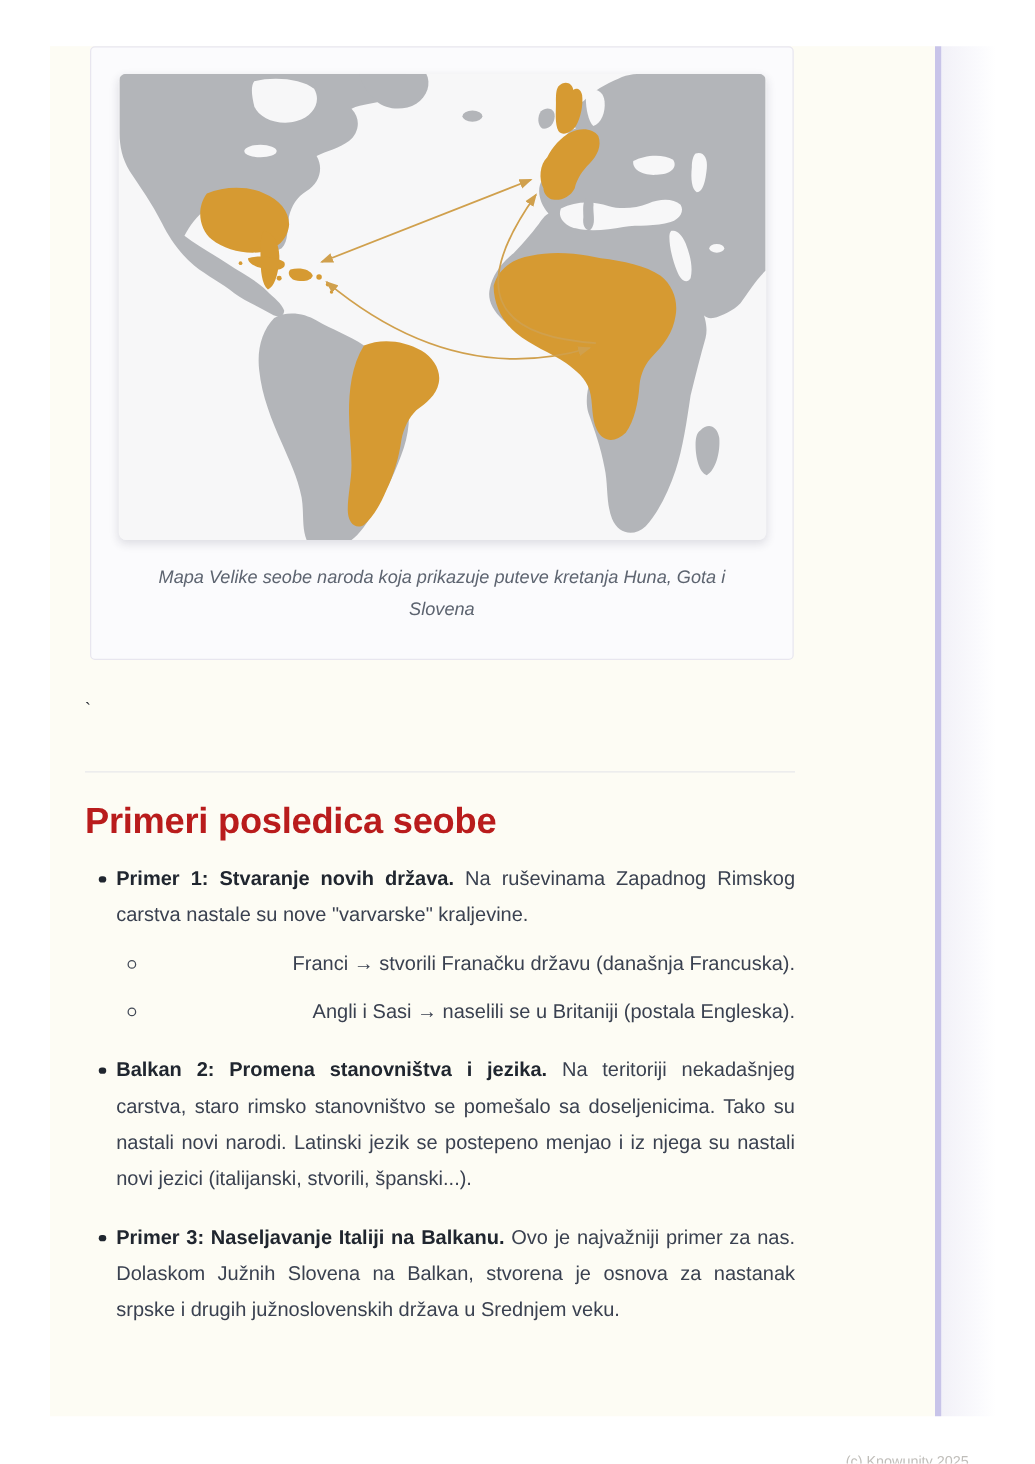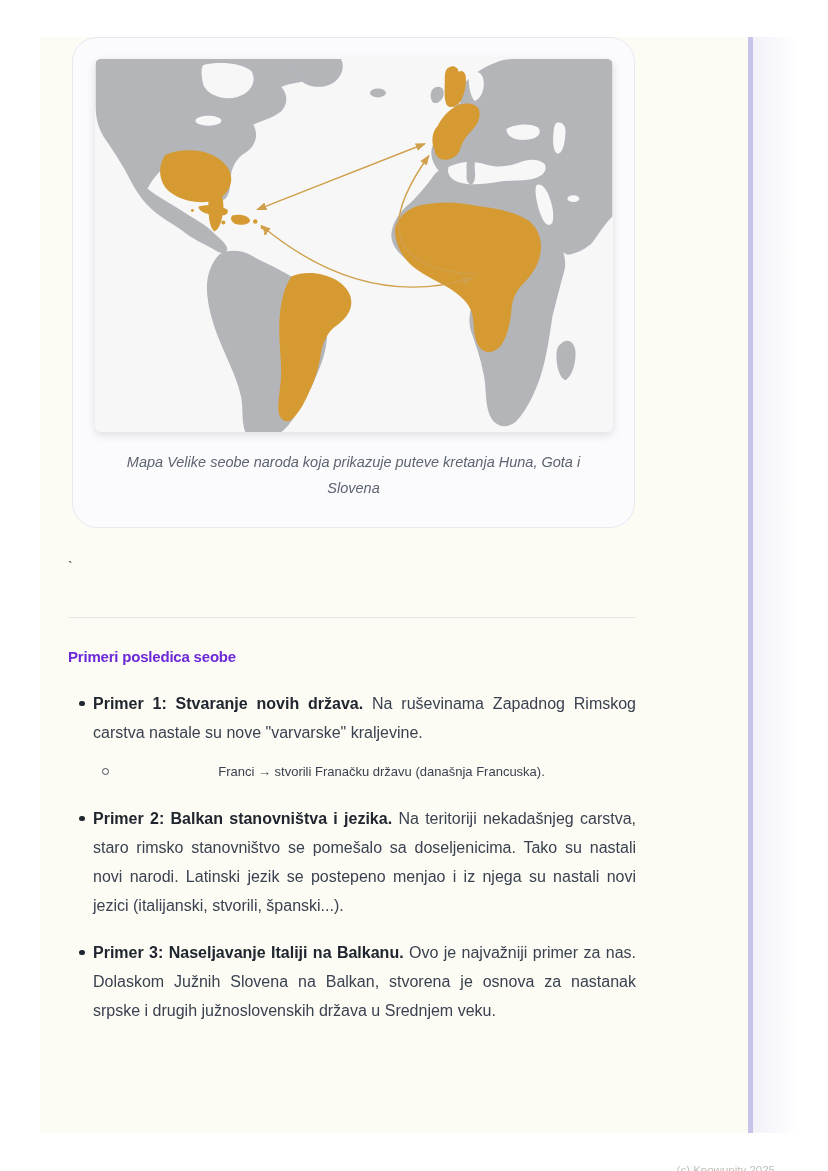--- a/index.html
+++ b/index.html
@@ -5,42 +5,42 @@
   html,body{margin:0;padding:0;background:#ffffff;}
   .page{position:relative;width:828px;height:1171px;background:#ffffff;overflow:hidden;
         font-family:"Liberation Sans",sans-serif;}
   .content-bg{position:absolute;left:40px;top:37px;width:708px;height:1096px;background:#fdfcf4;}
   .side-strip{position:absolute;left:753px;top:37px;width:44px;height:1096px;
         background:linear-gradient(to right,#f2f1f8,#fafafd 65%,#ffffff);}
   .side-bar{position:absolute;left:748px;top:37px;width:5px;height:1096px;background:#c8c4e9;}
   .doc{position:absolute;left:68px;top:37px;width:568px;}
 
   .card{box-sizing:border-box;margin-left:4px;width:563px;background:#fbfbfd;
-        border:1px solid #e8e6ef;border-radius:25px;padding:21px 0 26px;}
+        border:1px solid #e8e6ef;border-radius:4px;padding:21px 0 26px;}
   .map-wrap{width:518px;height:373px;margin:0 auto;border-radius:6px;overflow:hidden;
         box-shadow:0 3px 8px rgba(45,45,70,.14);background:#f7f7f8;}
   .map-wrap svg{display:block;}
   .caption{margin:17px auto 0;max-width:478px;text-align:center;font-style:italic;
         font-size:14.5px;line-height:26px;color:#5d6470;}
 
   .stray-tick{margin-top:31px;height:20px;font-size:14px;color:#2b2f36;}
   .divider{border:none;border-top:1px solid #e7e7ea;margin:38px 0 0;}
-  h2.section-heading{margin:25px 0 0;font-size:15px;line-height:28px;font-weight:700;
-        color:#6d28d9;letter-spacing:-0.2px;}
+  h2.section-heading{margin:25px 0 0;font-size:29px;line-height:28px;font-weight:700;
+        color:#b91c1c;letter-spacing:-0.2px;}
   p.intro{margin:25px 0 0;font-size:16px;line-height:29px;color:#3a4150;}
 
   ul.bullets{list-style:none;margin:13px 0 0;padding:0;}
   ul.bullets>li{position:relative;padding-left:25px;margin-bottom:17px;
         font-size:16px;line-height:29px;color:#3a4150;text-align:justify;margin-top:18px;}
   ul.bullets>li::before{content:"";position:absolute;left:11px;top:11.5px;width:5.5px;height:5.5px;
         border-radius:50%;background:#20262f;}
   .lead{font-weight:700;color:#20262f;}
   ul.sub-bullets{list-style:none;margin:10px 0 0;padding:0;}
   ul.sub-bullets>li{position:relative;padding-left:34px;margin-bottom:9px;
-        font-size:13px;line-height:29px;color:#3a4150;text-align:center;}
+        font-size:16px;line-height:29px;color:#3a4150;text-align:right;}
   ul.sub-bullets>li::before{content:"";position:absolute;left:9px;top:10.5px;width:5px;height:5px;
         border-radius:50%;border:1.4px solid #434a57;background:transparent;}
 
   .watermark{position:absolute;top:1164px;right:53px;font-size:11.5px;color:#c0beba;}
 </style>
 </head>
 <body>
 
 <div class="page">
   <div class="content-bg"></div>
@@ -109,24 +109,25 @@
 
     <h2 class="section-heading">Primeri posledica seobe</h2>
 
 
     <ul class="bullets">
       <li>
         <span class="lead">Primer 1: Stvaranje novih država.</span> 
         <span>Na ruševinama Zapadnog Rimskog carstva nastale su nove "varvarske" kraljevine.</span>
         <ul class="sub-bullets">
           <li>Franci → stvorili Franačku državu (današnja Francuska).</li>
+          <li>Angli i Sasi → naselili se u Britaniji (postala Engleska).</li>
         </ul>
       </li>
       <li>
-        <span class="lead">Primer 2: Balkan stanovništva i jezika.</span> 
+        <span class="lead">Balkan 2: Promena stanovništva i jezika.</span> 
         <span>Na teritoriji nekadašnjeg carstva, staro rimsko stanovništvo se pomešalo sa doseljenicima. Tako su nastali novi narodi. Latinski jezik se postepeno menjao i iz njega su nastali novi jezici (italijanski, stvorili, španski...).</span>
       </li>
       <li>
         <span class="lead">Primer 3: Naseljavanje Italiji na Balkanu.</span> 
         <span>Ovo je najvažniji primer za nas. Dolaskom Južnih Slovena na Balkan, stvorena je osnova za nastanak srpske i drugih južnoslovenskih država u Srednjem veku.</span>
       </li>
     </ul>
   </div>
 
   <div class="watermark">(c) Knowunity 2025</div>

